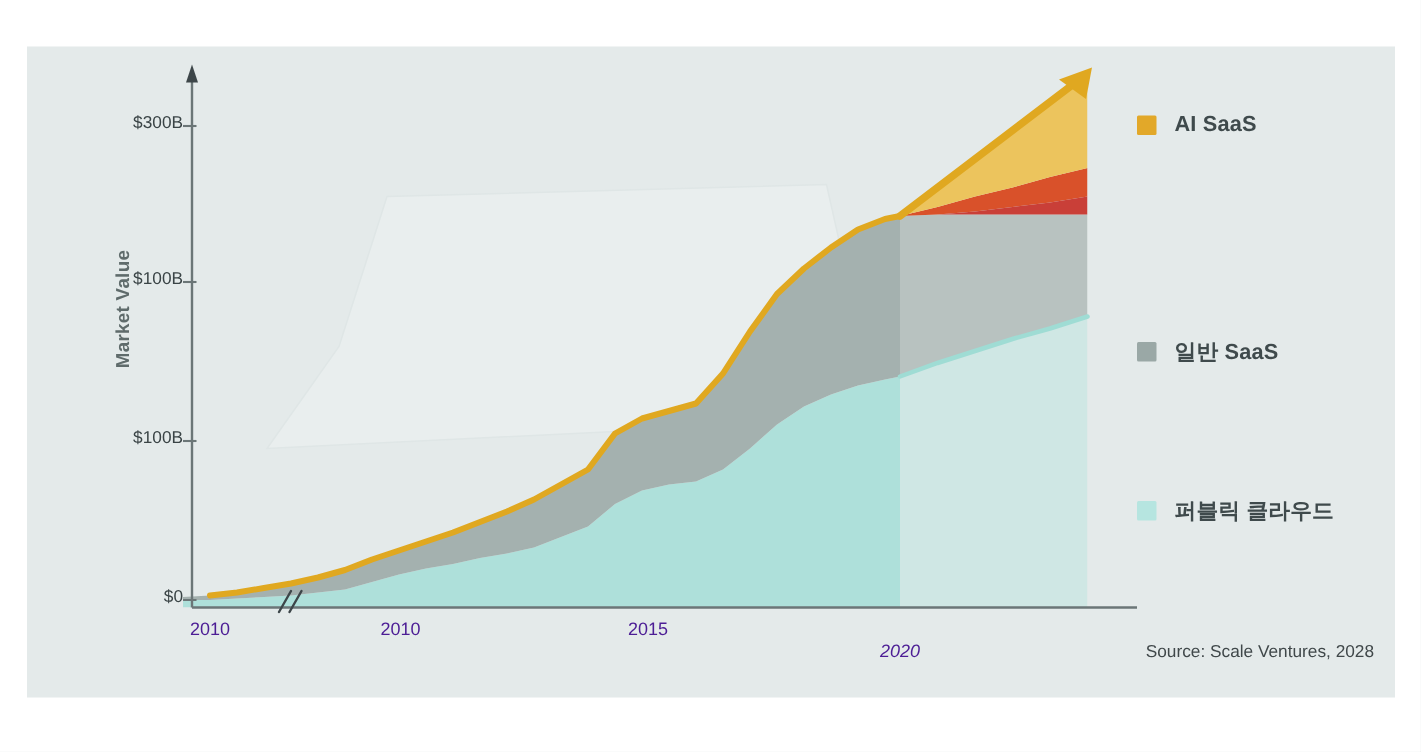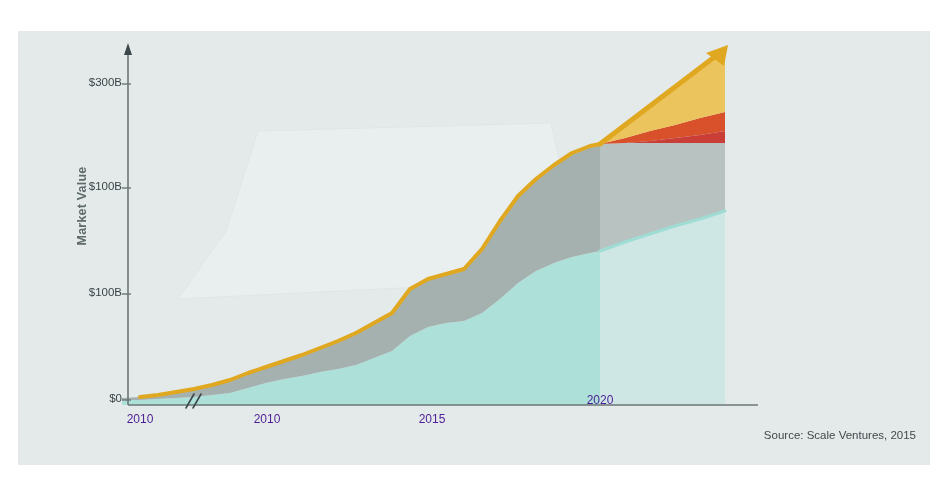--- a/index.html
+++ b/index.html
@@ -198,19 +198,37 @@
     <div class="y-tick-wrap" style="top:263px;">
       <span class="y-tick-label">$100B</span>
     </div>
     <div class="y-tick-wrap" style="top:369px;">
       <span class="y-tick-label">$0</span>
     </div>
 
     <div class="x-tick-label" style="left:122px; top:381px;">2010</div>
     <div class="x-tick-label" style="left:249px; top:381px;">2010</div>
     <div class="x-tick-label" style="left:414px; top:381px;">2015</div>
-    <div class="x-tick-label" style="left:582px; top:362px;">2020</div>
-
-
-    <div id="source-note">Source: Scale Ventures, 2015</div>
+    <div class="x-tick-label" style="left:582px; top:396px;font-style:italic;">2020</div>
+
+    <div id="legend">
+
+      <div class="legend-item" style="left:14px; top:44px;">
+        <span class="legend-swatch" style="background:#e2a829;"></span>
+        <span class="legend-label">AI SaaS</span>
+      </div>
+
+      <div class="legend-item" style="left:14px; top:194px;">
+        <span class="legend-swatch" style="background:#9aa8a6;"></span>
+        <span class="legend-label">일반 SaaS</span>
+      </div>
+
+      <div class="legend-item" style="left:14px; top:300px;">
+        <span class="legend-swatch" style="background:#b6e5e0;"></span>
+        <span class="legend-label">퍼블릭 클라우드</span>
+      </div>
+
+    </div>
+
+    <div id="source-note">Source: Scale Ventures, 2028</div>
 
   </div>
 </div>
 
 </body></html>

